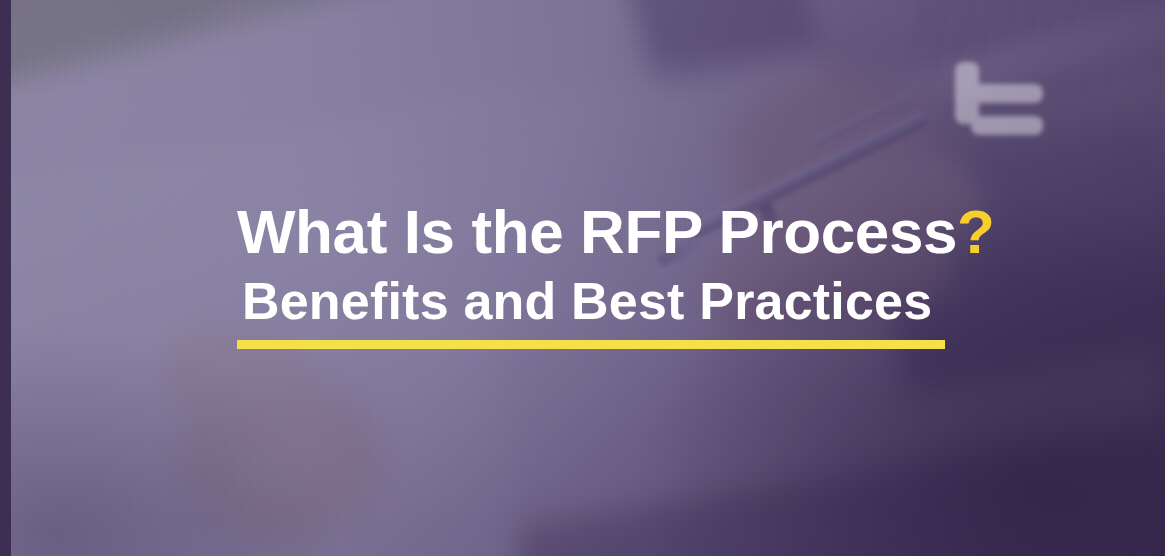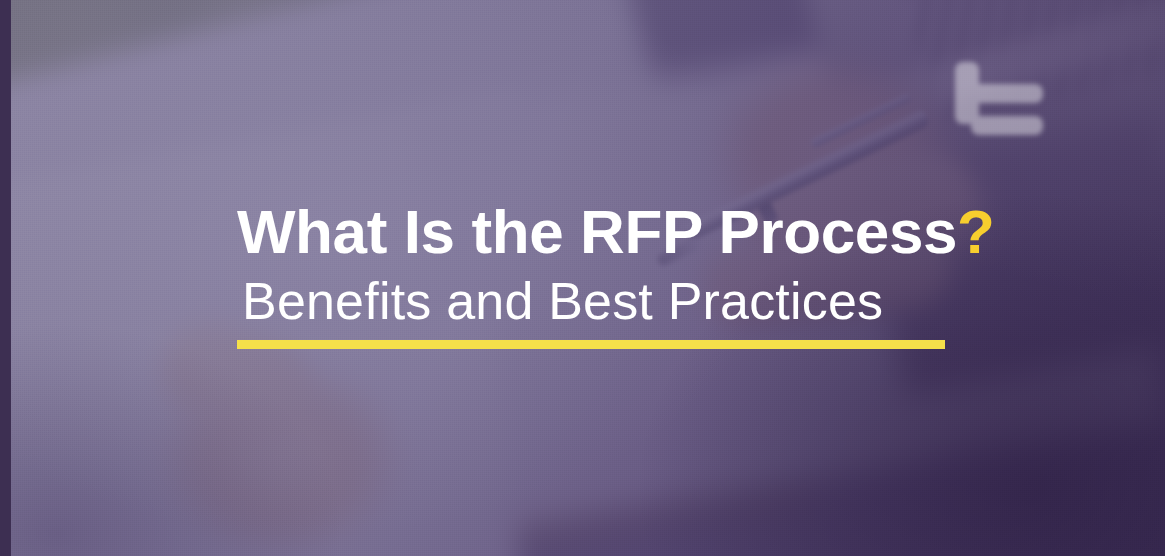--- a/index.html
+++ b/index.html
@@ -256,21 +256,21 @@
     line-height:72px;
     color:#ffffff;
     white-space:nowrap;
   }
   .qmark { color:#F7CE2E; font-weight:700; }
 
   .subtitle {
     margin-top:2px;
     padding-left:5px;
     font-size:52px;
-    font-weight:400;
+    font-weight:700;
     letter-spacing:0.2px;
     line-height:62px;
     color:#ffffff;
     white-space:nowrap;
   }
 
   .rule {
     position:absolute;
     left:226px; top:340px;
     width:708px; height:9px;

